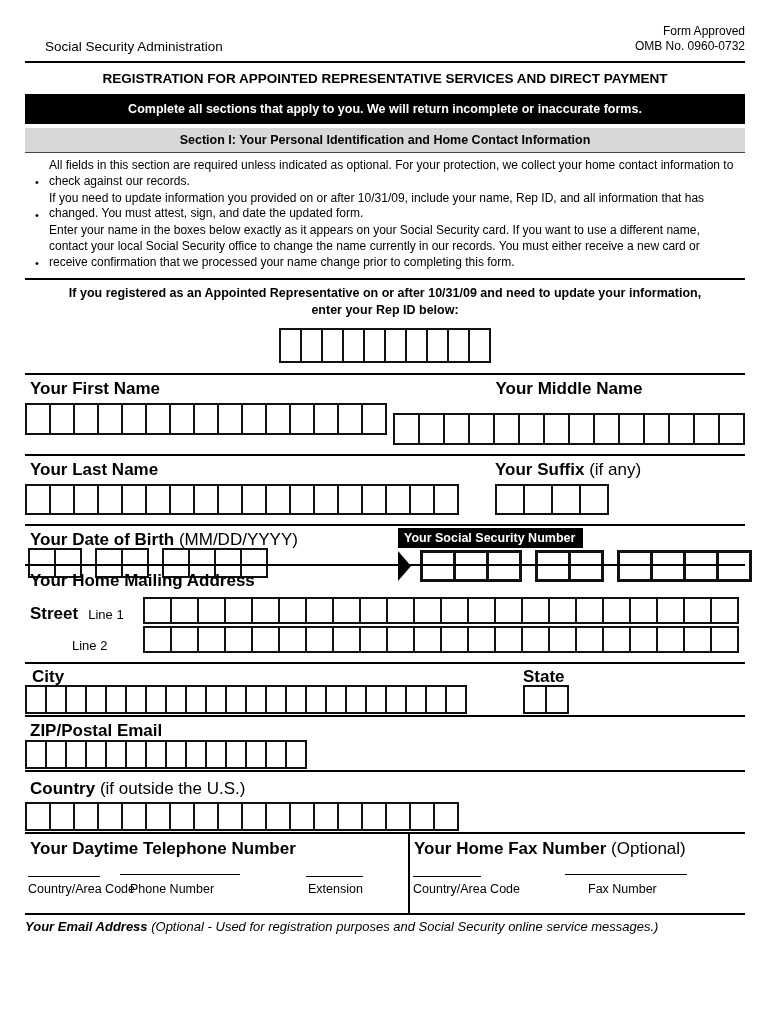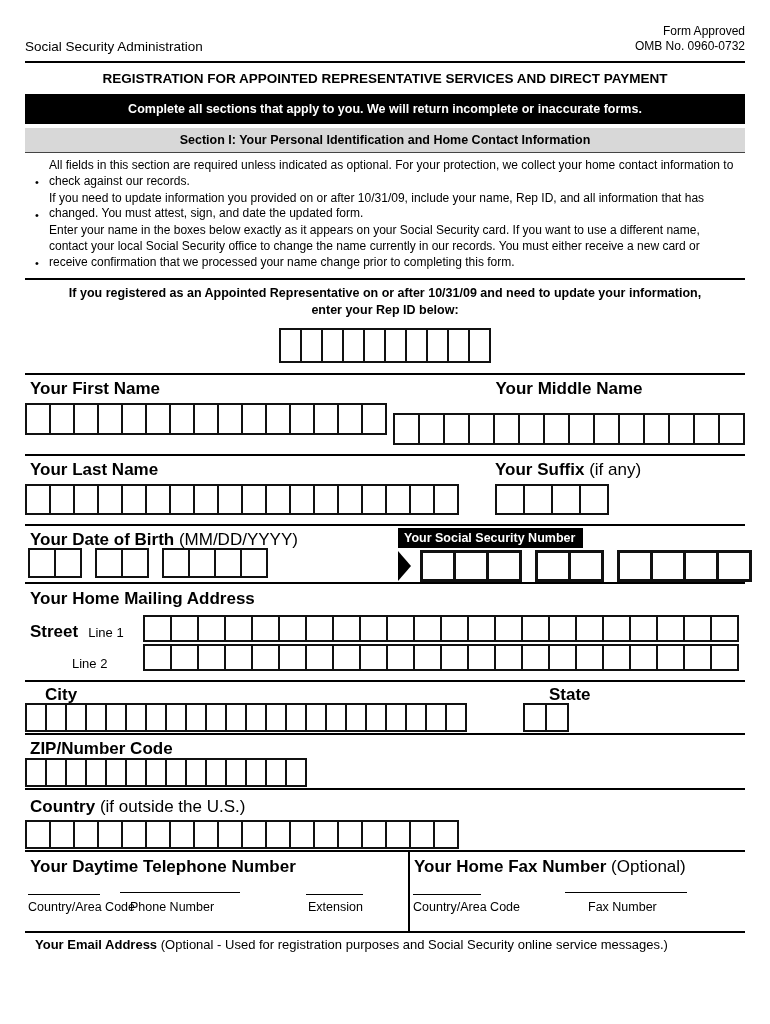--- a/index.html
+++ b/index.html
@@ -7,21 +7,21 @@
   body {
     width: 770px; height: 1024px;
     font-family: "Liberation Sans", "DejaVu Sans", sans-serif;
     color: #000; position: relative; overflow: hidden;
   }
   .page { width: 720px; margin: 0 auto; }
 
   
   .hdr { display:flex; justify-content:space-between; align-items:flex-end;
          padding: 24px 0 7px; border-bottom: 2px solid #000; }
-  .hdr-left { font-size: 13.5px; }
+  .hdr-left { font-size: 13.5px; margin-left: 20px; }
   .hdr-right { text-align: right; font-size: 12px; line-height: 1.25; }
 
   .title { text-align:center; font-weight:bold; font-size:13.5px; padding: 8px 0 5px; }
 
   .black-banner { background:#000; color:#fff; font-weight:bold; font-size:12.5px;
                   text-align:center; padding: 8px 0; margin-top: 3px; }
   .gray-banner { background:#d8d8d8; font-weight:bold; font-size:12.5px;
                  text-align:center; padding: 5px 0; margin-top: 4px;
                  border-bottom: 1px solid #444; }
 
@@ -60,43 +60,43 @@
 
   .names-row { display:flex; padding: 2px 0 9px; }
   .names-col-left { width: 372px; }
   .names-col-left .lbl, .lastname-col .lbl { margin: 2px 0 4px 5px; }
   .names-col-right .lbl { margin: 2px 0 14px 0; text-align: center; }
 
   .lastsuffix-row { display:flex; padding: 2px 0 9px; }
   .lastname-col { width: 470px; }
   .suffix-col .lbl { margin: 2px 0 4px 0; }
 
-  .dobssn-row { height: 58px; text-align: right; }
+  .dobssn-row { height: 40px; text-align: right; }
   .dob-label { position:absolute; left:5px; top:4px; }
   .dob-boxes { position:absolute; left:3px; top:22px; display:flex; }
   .dob-boxes .grp { margin-right: 13px; }
   .ssn-label { position:absolute; left:373px; top:2px; background:#000; color:#fff;
                font-weight:bold; font-size:12.5px; padding: 3px 8px 3px 6px; }
   .ssn-boxes { position:absolute; left:373px; top:24px; display:flex; align-items:center; }
   .ssn-pointer { width:0; height:0; border-top:15px solid transparent; border-bottom:15px solid transparent;
                  border-left:13px solid #000; margin-right: 9px; }
   .ssn-boxes .grp { margin-right: 13px; }
 
   .address-row { padding: 3px 0 7px; }
   .address-row > .lbl { margin: 2px 0 6px 5px; }
   .street-line { display:flex; align-items:flex-end; margin-bottom: 2px; }
   .street-label { width:118px; font-size:13px; padding-top:6px; }
   .street-label .lbl { margin-left:5px; }
   .street-label .line-txt { font-weight:normal; margin-left: 10px; }
   .street-label.l2 .line-txt { margin-left: 47px; }
 
   .citystate-row { height: 53px; }
-  .city-label { position:absolute; left:20px; top:3px;text-align:right; }
+  .city-label { position:absolute; left:7px; top:3px;text-align:right; }
   .city-boxes { position:absolute; left:0; top:21px; }
-  .state-label { position:absolute; left:524px; top:3px; }
+  .state-label { position:absolute; left:498px; top:3px; }
   .state-boxes { position:absolute; left:498px; top:21px; }
 
   .zip-row { height: 55px; }
   .zip-label { position:absolute; left:5px; top:4px; }
   .zip-boxes { position:absolute; left:0; top:23px; }
 
   .country-row { height: 62px; }
   .country-label { position:absolute; left:5px; top:7px; }
   .country-boxes { position:absolute; left:0; top:30px; }
 
@@ -111,21 +111,21 @@
   .ln-faxarea { left:388px; top:42px; width:68px; }
   .ln-fax   { left:540px; top:40px; width:122px; }
   .sub-label { position:absolute; top:48px; font-size:12.5px; font-weight:normal; }
   .sl-area  { left:3px; }
   .sl-phone { left:105px; }
   .sl-ext   { left:283px; }
   .sl-faxarea { left:388px; }
   .sl-fax   { left:563px; }
 
   .email-row { height: 112px; padding: 4px 0; font-size:12.5px; }
-  .email-row .lbl { margin-left:10px; font-size:13px; }
+  .email-row .lbl { margin-left:0; font-size:13px;font-style:italic; }
 
   .footer { border-top:1.5px solid #000; padding-top: 4px; font-size:12.5px; }
   .footer-main { display:flex; }
   .footer-form { width: 360px; }
   .footer-page { width: 40px; text-align:center; }
 </style>
 </head>
 <body>
 
 <div class="page">
@@ -377,21 +377,21 @@
         <span class="cell"></span>
       </div>
     <div class="lbl state-label">State</div>
     <div class="boxes b-state state-boxes">
         <span class="cell"></span>
         <span class="cell"></span>
       </div>
   </div>
 
   <div class="row zip-row">
-    <div class="lbl zip-label">ZIP/Number Code</div>
+    <div class="lbl zip-label">ZIP/Postal Email</div>
     <div class="boxes b-zip zip-boxes">
         <span class="cell"></span>
         <span class="cell"></span>
         <span class="cell"></span>
         <span class="cell"></span>
         <span class="cell"></span>
         <span class="cell"></span>
         <span class="cell"></span>
         <span class="cell"></span>
         <span class="cell"></span>

